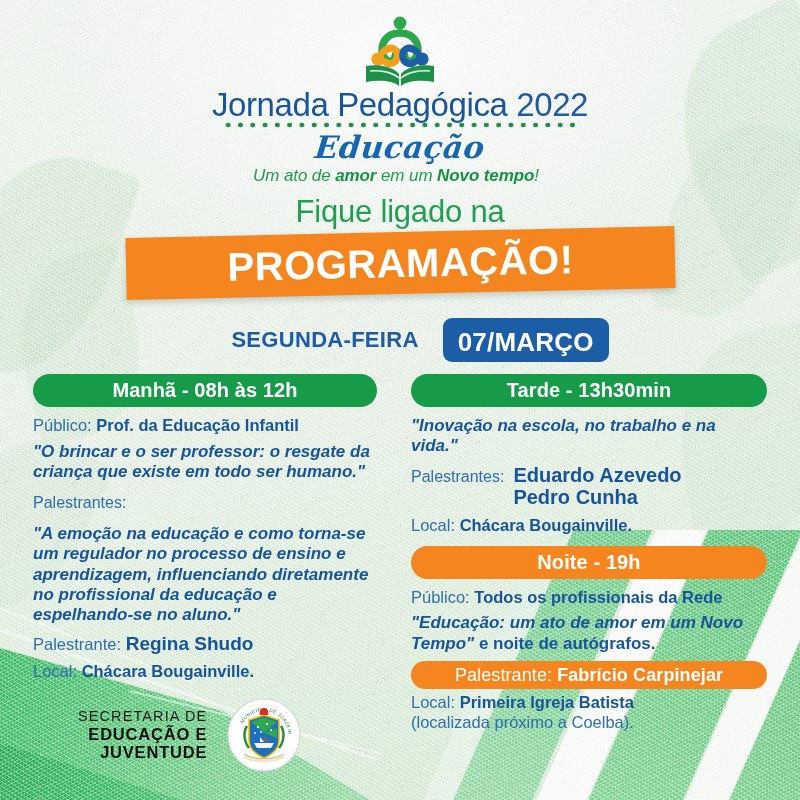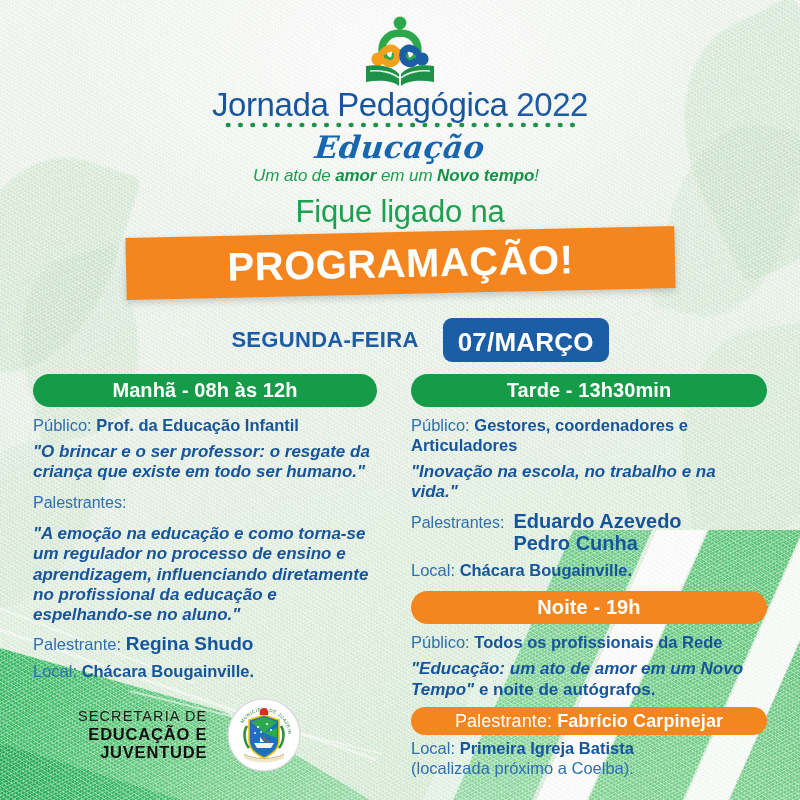--- a/index.html
+++ b/index.html
@@ -287,23 +287,20 @@
             <span class="val">Chácara Bougainville.</span>
           </div>
         </div>
       </div>
 
       <div class="col right">
 
         <div class="pill green">Tarde  - 13h30min</div>
 
         <div class="blk">
-          <div class="line"><span class="lbl">Público:</span>
-            <span class="val">Gestores, coordenadores e Articuladores</span>
-          </div>
 
           <div class="quote">"Inovação na escola, no trabalho e na vida."</div>
 
           <div class="speakers">
             <span class="lbl">Palestrantes:</span>
             <span class="names">
               <span>Eduardo Azevedo</span><br>
               <span>Pedro Cunha</span>
             </span>
           </div>

